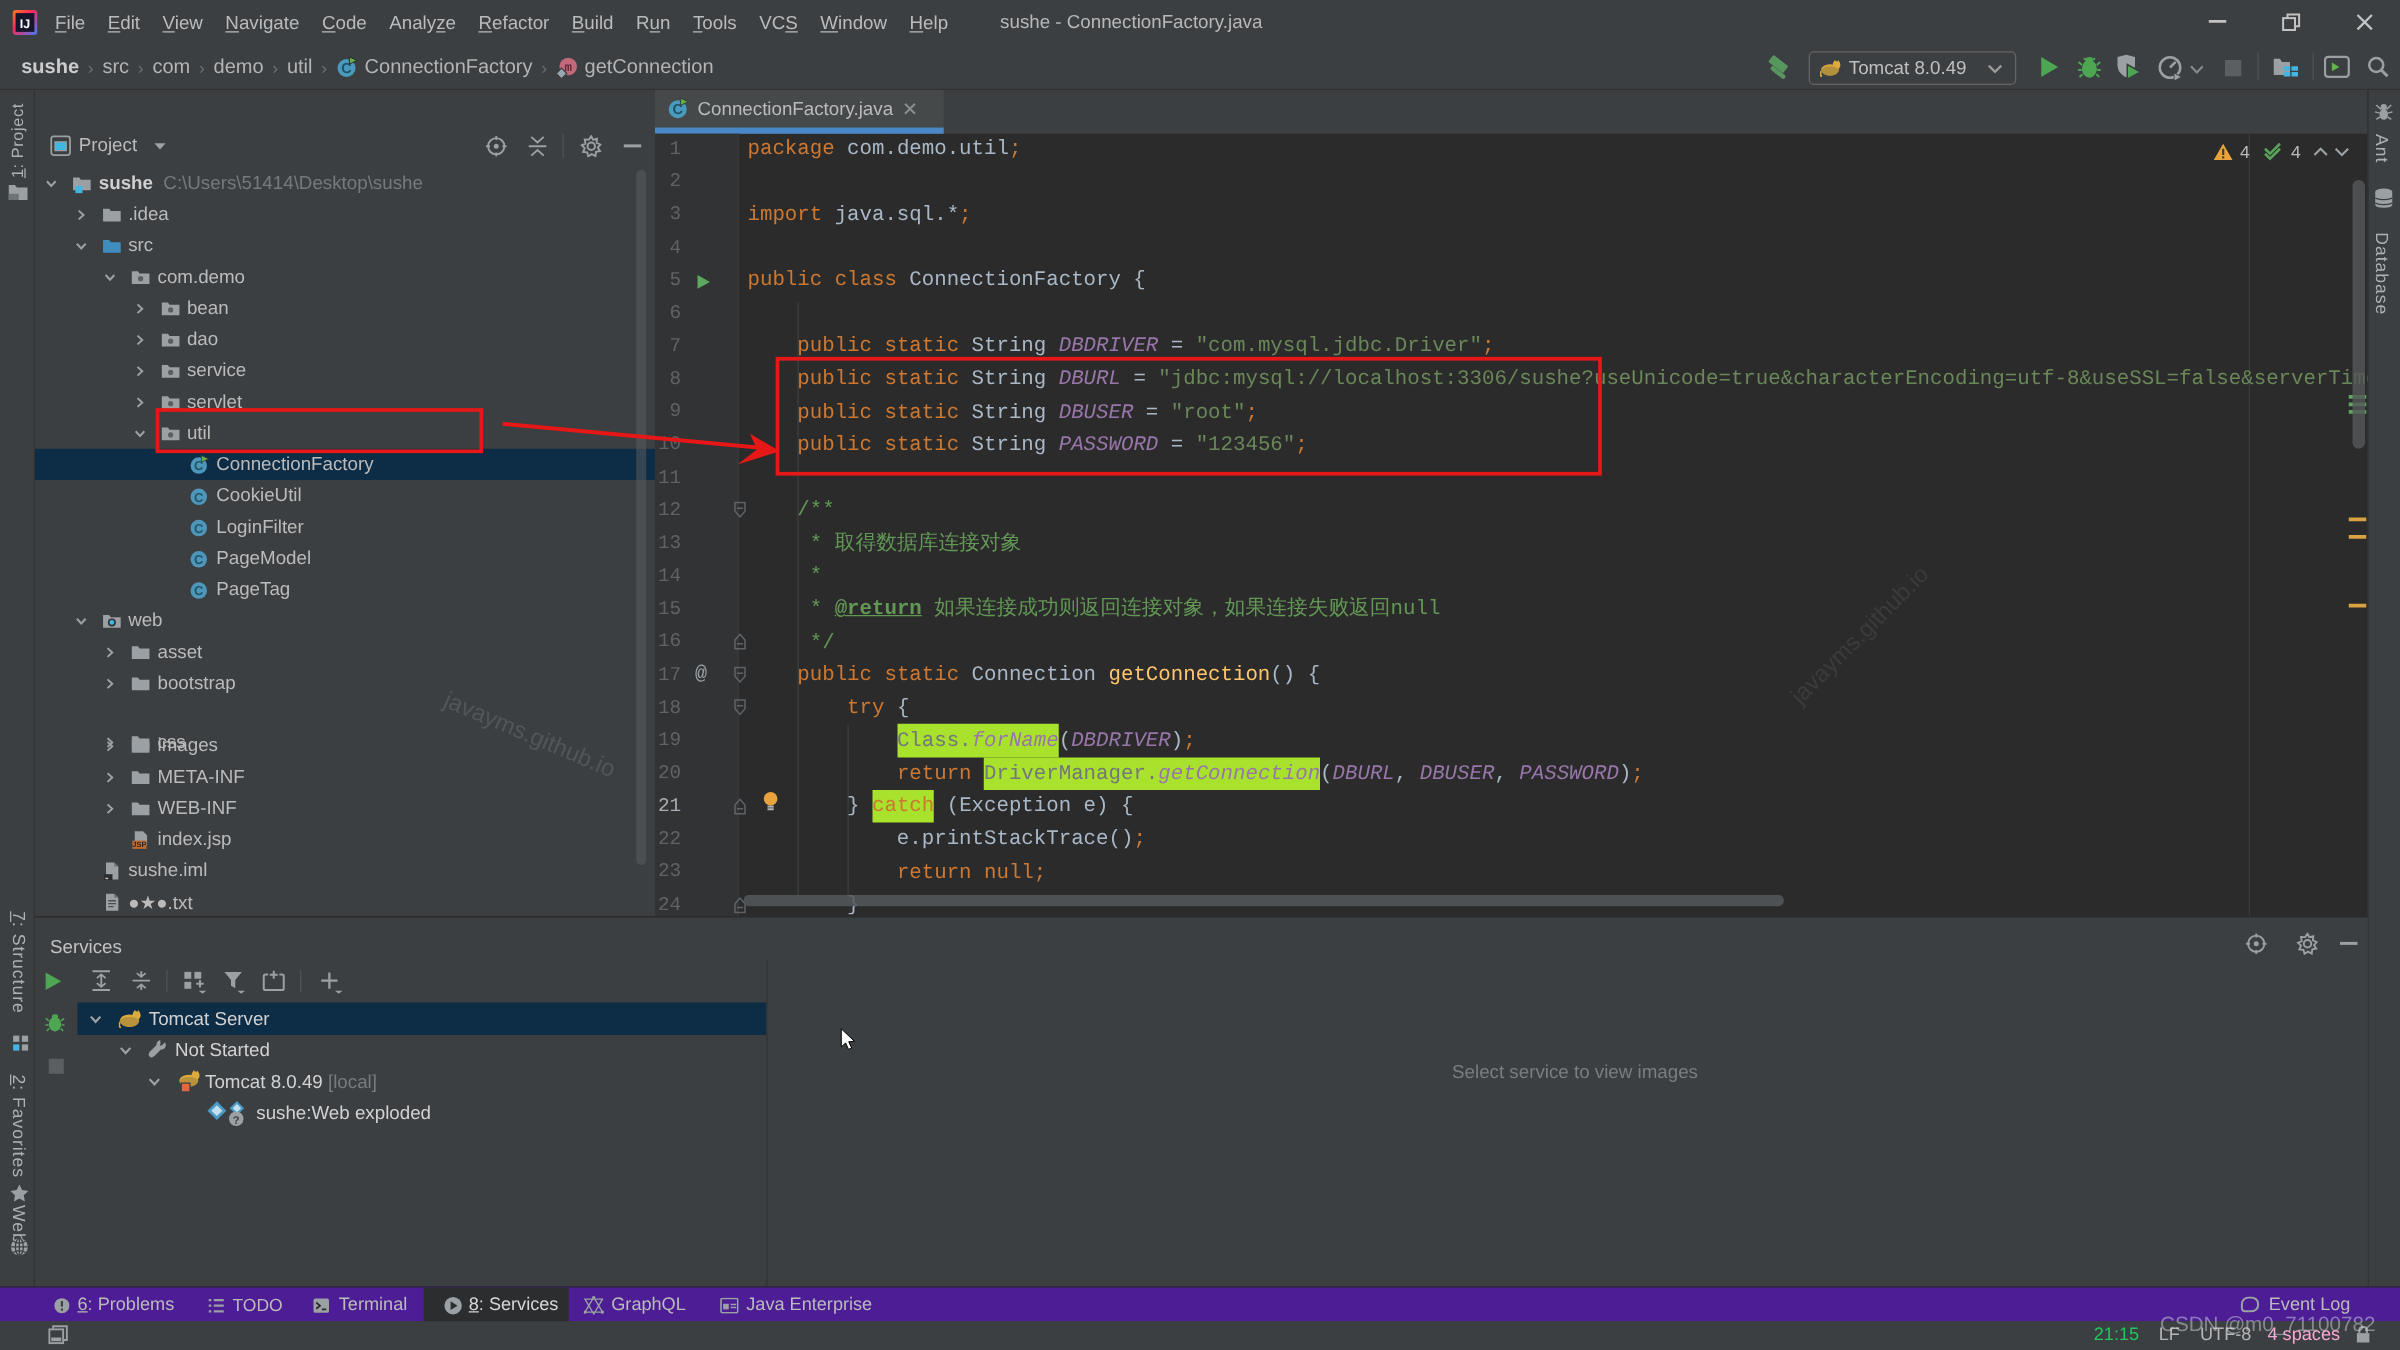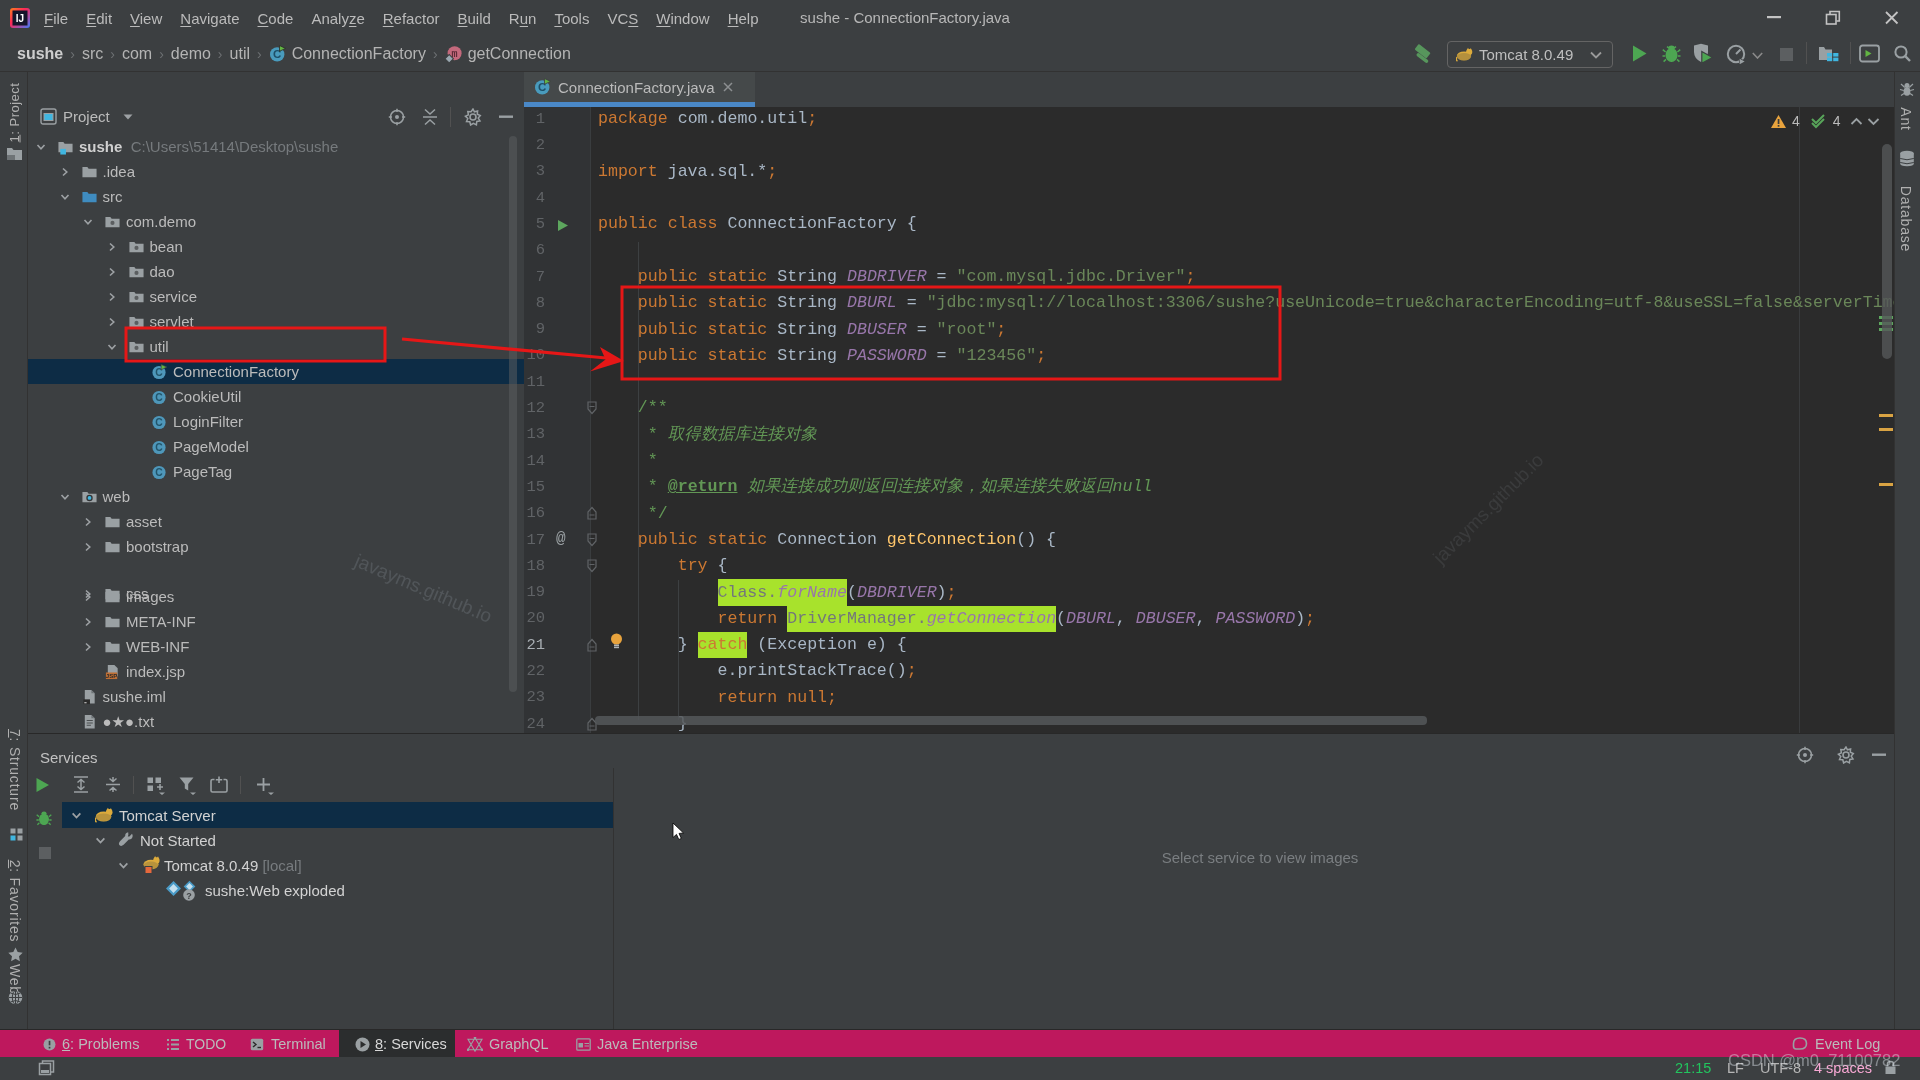--- a/index.html
+++ b/index.html
@@ -33,21 +33,21 @@
 #editor { position:absolute; left:524px; top:72px; width:1370px; height:661px; background:#2b2b2b; overflow:hidden; }
 #tabstrip { position:absolute; left:0; top:0; width:100%; height:35px; background:#3c3f41; }
 #tab1 { position:absolute; left:0; top:0; width:231px; height:30px; background:#45494a; display:flex; align-items:center; font-size:15px; color:#bbbbbb; }
 #tabuline { position:absolute; left:0; top:30px; width:231px; height:5px; background:#4a88c7; }
 #gutter { position:absolute; left:0; top:35px; width:67px; height:626px; background:#313335; border-right:1px solid #3a3d3f; }
 #code { position:absolute; left:74px; top:34.2px; font-family:"Liberation Mono",monospace; font-size:16.6px; line-height:26.3px; white-space:pre; color:#a9b7c6; }
 .kw { color:#cc7832;margin-top:36px; }
 .str { color:#6a8759; }
 .fld { color:#9876aa; font-style:italic; }
 .cmt { color:#629755; }
-.cmti { color:#629755; font-style:italic; }
+.cmti { color:#629755; }
 .mth { color:#ffc66b; }
 .dim { color:#73777b; }
 .hl { position:absolute; background:#a8e22c; }
 </style>
 </head>
 <body>
 
 <div id="menubar">
   <svg class="abs" style="left:10px;top:8px" width="20" height="20" viewBox="0 0 20 20">
     <defs>
@@ -596,21 +596,21 @@
   <div class="abs" style="left:177px;top:148px;font-size:15px;color:#d2d2d2">sushe:Web exploded</div>
 
   <div class="abs" style="left:585px;top:34px;width:1px;height:262px;background:#323232"></div>
   <div class="abs" style="left:1032px;top:115px;width:400px;text-align:center;font-size:15px;color:#7a7e81">Select service to view images</div>
 
   <svg class="abs" style="left:644px;top:88px" width="13" height="19" viewBox="0 0 13 19">
       <path d="M1 1 L1 15.5 L4.5 12.4 L6.8 17.5 L9.3 16.4 L7 11.4 L11.5 11 Z" fill="#ffffff" stroke="#000" stroke-width="0.8"></path>
     </svg>
 </div>
 
-<div class="abs" style="left:0;top:1029px;width:1920px;height:28px;background:#be185d;border-top:1px solid #282828">
+<div class="abs" style="left:0;top:1029px;width:1920px;height:28px;background:#4c1d95;border-top:1px solid #282828">
   <div class="abs" style="left:339px;top:0;width:116px;height:28px;background:#2b2d2e"></div>
   <svg class="abs" style="left:43px;top:8px" width="13" height="13" viewBox="0 0 13 13">
       <circle cx="6.5" cy="6.5" r="6" fill="#9aa0a3"></circle>
       <rect x="5.7" y="2.8" width="1.7" height="4.5" fill="#3c3f41"></rect>
       <rect x="5.7" y="8.8" width="1.7" height="1.7" fill="#3c3f41"></rect>
     </svg>
   <div class="abs" style="left:62px;top:6px;font-size:14.5px;color:#bbb"><u>6</u>: Problems</div>
   <svg class="abs" style="left:166px;top:8px" width="14" height="13" viewBox="0 0 14 13">
       <path d="M1 2 L3 2 M5 2 L13 2 M1 6.5 L3 6.5 M5 6.5 L13 6.5 M1 11 L3 11 M5 11 L13 11" stroke="#9aa0a3" stroke-width="1.8"></path>
     </svg>

